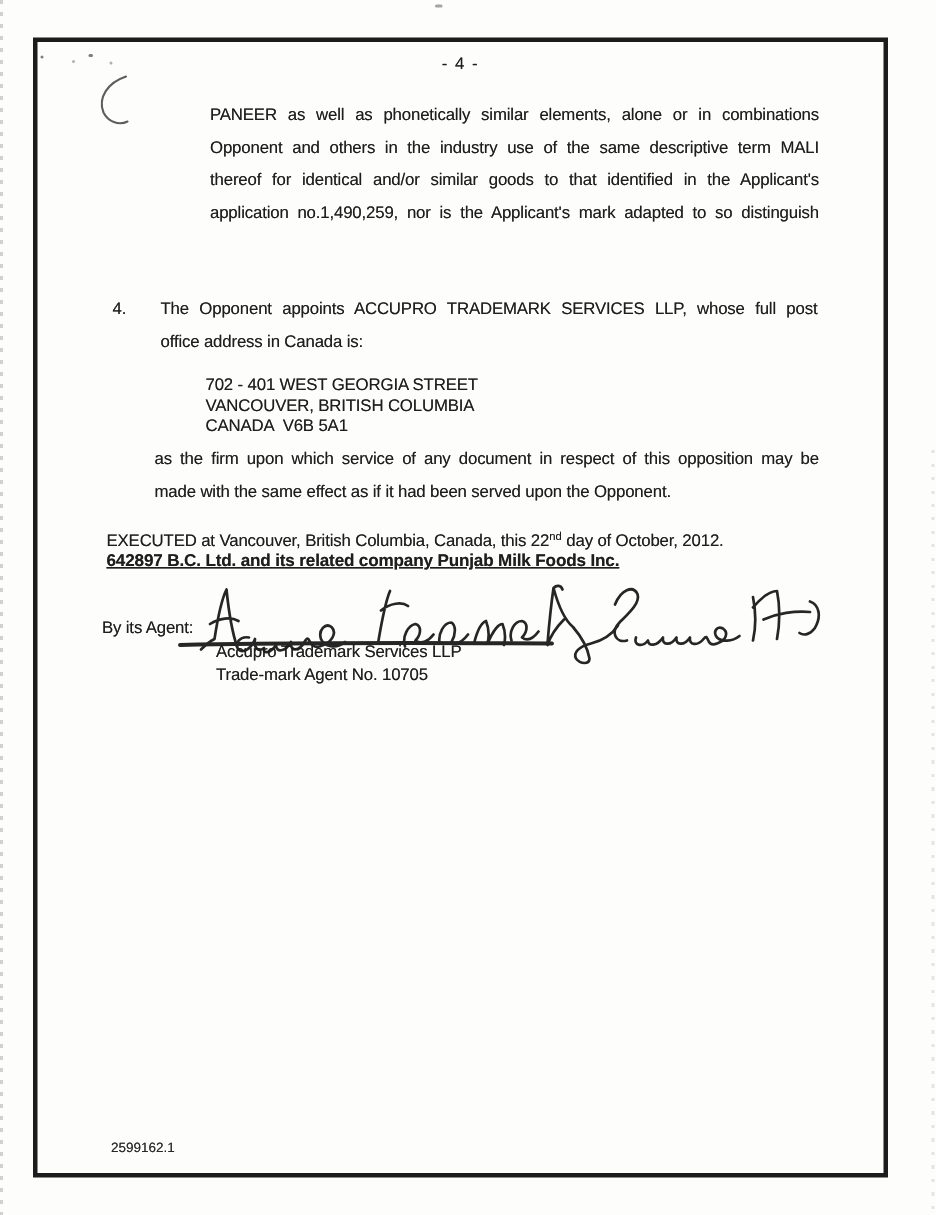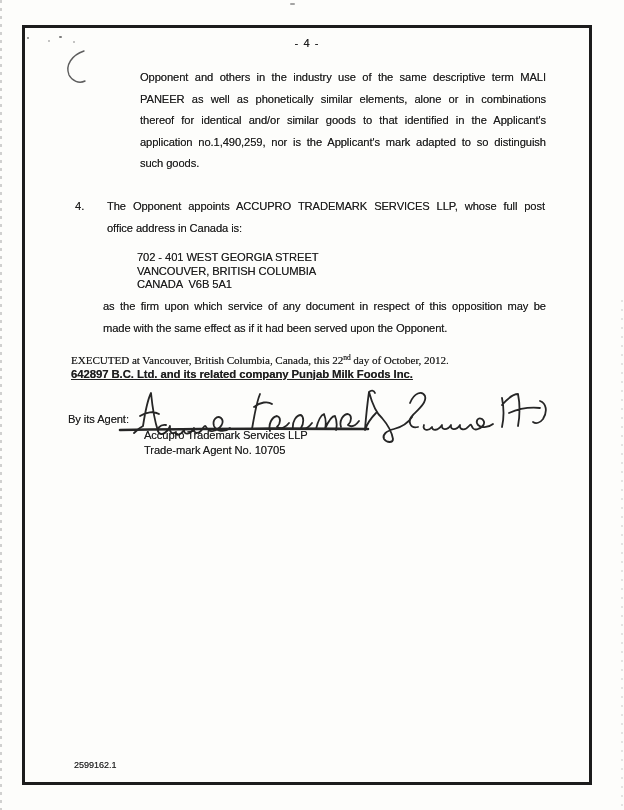--- a/index.html
+++ b/index.html
@@ -43,21 +43,21 @@
     text-align:left;height:21.5px;line-height:21.5px;
     font-size:11.2px;letter-spacing:-.1px;white-space:pre;
   }
   .para1{left:140px;top:67px;width:406px;}
   .c4num{left:75px;top:196px;font-size:11.2px;line-height:21.5px;}
   .c4body{left:107px;top:196px;width:438px;}
   .address{left:137px;top:251px;}
   .addr-line{font-size:11.2px;line-height:13.6px;white-space:pre;letter-spacing:-.1px;}
   .service{left:103px;top:296px;width:443px;}
   .oneline{font-size:11.2px;line-height:14px;white-space:pre;letter-spacing:-.1px;}
-  .executed{left:71px;top:351px;font-family:Liberation Serif, serif;}
+  .executed{left:71px;top:351px;}
   .executed sup{font-size:7.5px;vertical-align:4px;letter-spacing:0;}
   .company{left:71px;top:367px;font-weight:bold;font-size:11.4px;text-decoration:underline;}
   .agentlabel{left:68px;top:412px;}
   .printed{left:144px;top:428px;}
   .printed div{font-size:11.2px;line-height:14.6px;white-space:pre;letter-spacing:-.1px;}
   .footer{left:74px;top:760px;font-size:9px;color:#2a2a2a;text-align:right;}
   .sig{left:110px;top:383px;}
   .sig path{fill:none;stroke:#262626;stroke-linecap:round;stroke-linejoin:round;}
   .paren{left:58px;top:46px;}
   .paren path{fill:none;stroke:#5d5d5d;stroke-linecap:round;}
@@ -78,25 +78,24 @@
   <div class="abs speck" style="left:73px;top:41px;width:2px;height:2px;opacity:.6;"></div>
   <div class="abs speck" style="left:290px;top:3px;width:5px;height:2px;opacity:.7;"></div>
 
   <svg class="abs paren" width="34" height="40" viewBox="0 0 34 40">
     <path d="M26,5 C14,9 7,19 11,29 C14,35 21,38 27,35" stroke-width="1.4"></path>
   </svg>
 
   <div class="abs pgnum">- 4 -</div>
 
   <div class="abs para1">
+    <div class="jline">PANEER as well as phonetically similar elements, alone or in combinations</div>
     <div class="jline">Opponent  and others in the industry use of the same descriptive term MALI</div>
-    <div class="jline">PANEER as well as phonetically similar elements, alone or in combinations</div>
     <div class="jline">thereof for identical and/or similar goods to that identified in the Applicant's</div>
     <div class="jline">application no.1,490,259,  nor is the Applicant's mark adapted to so distinguish</div>
-    <div class="lline">such goods.</div>
   </div>
 
   <div class="abs c4num">4.</div>
   <div class="abs c4body">
     <div class="jline">The Opponent appoints ACCUPRO TRADEMARK SERVICES LLP, whose full post</div>
     <div class="lline">office address in Canada is:</div>
   </div>
 
   <div class="abs address">
     <div class="addr-line">702 - 401 WEST GEORGIA STREET</div>

